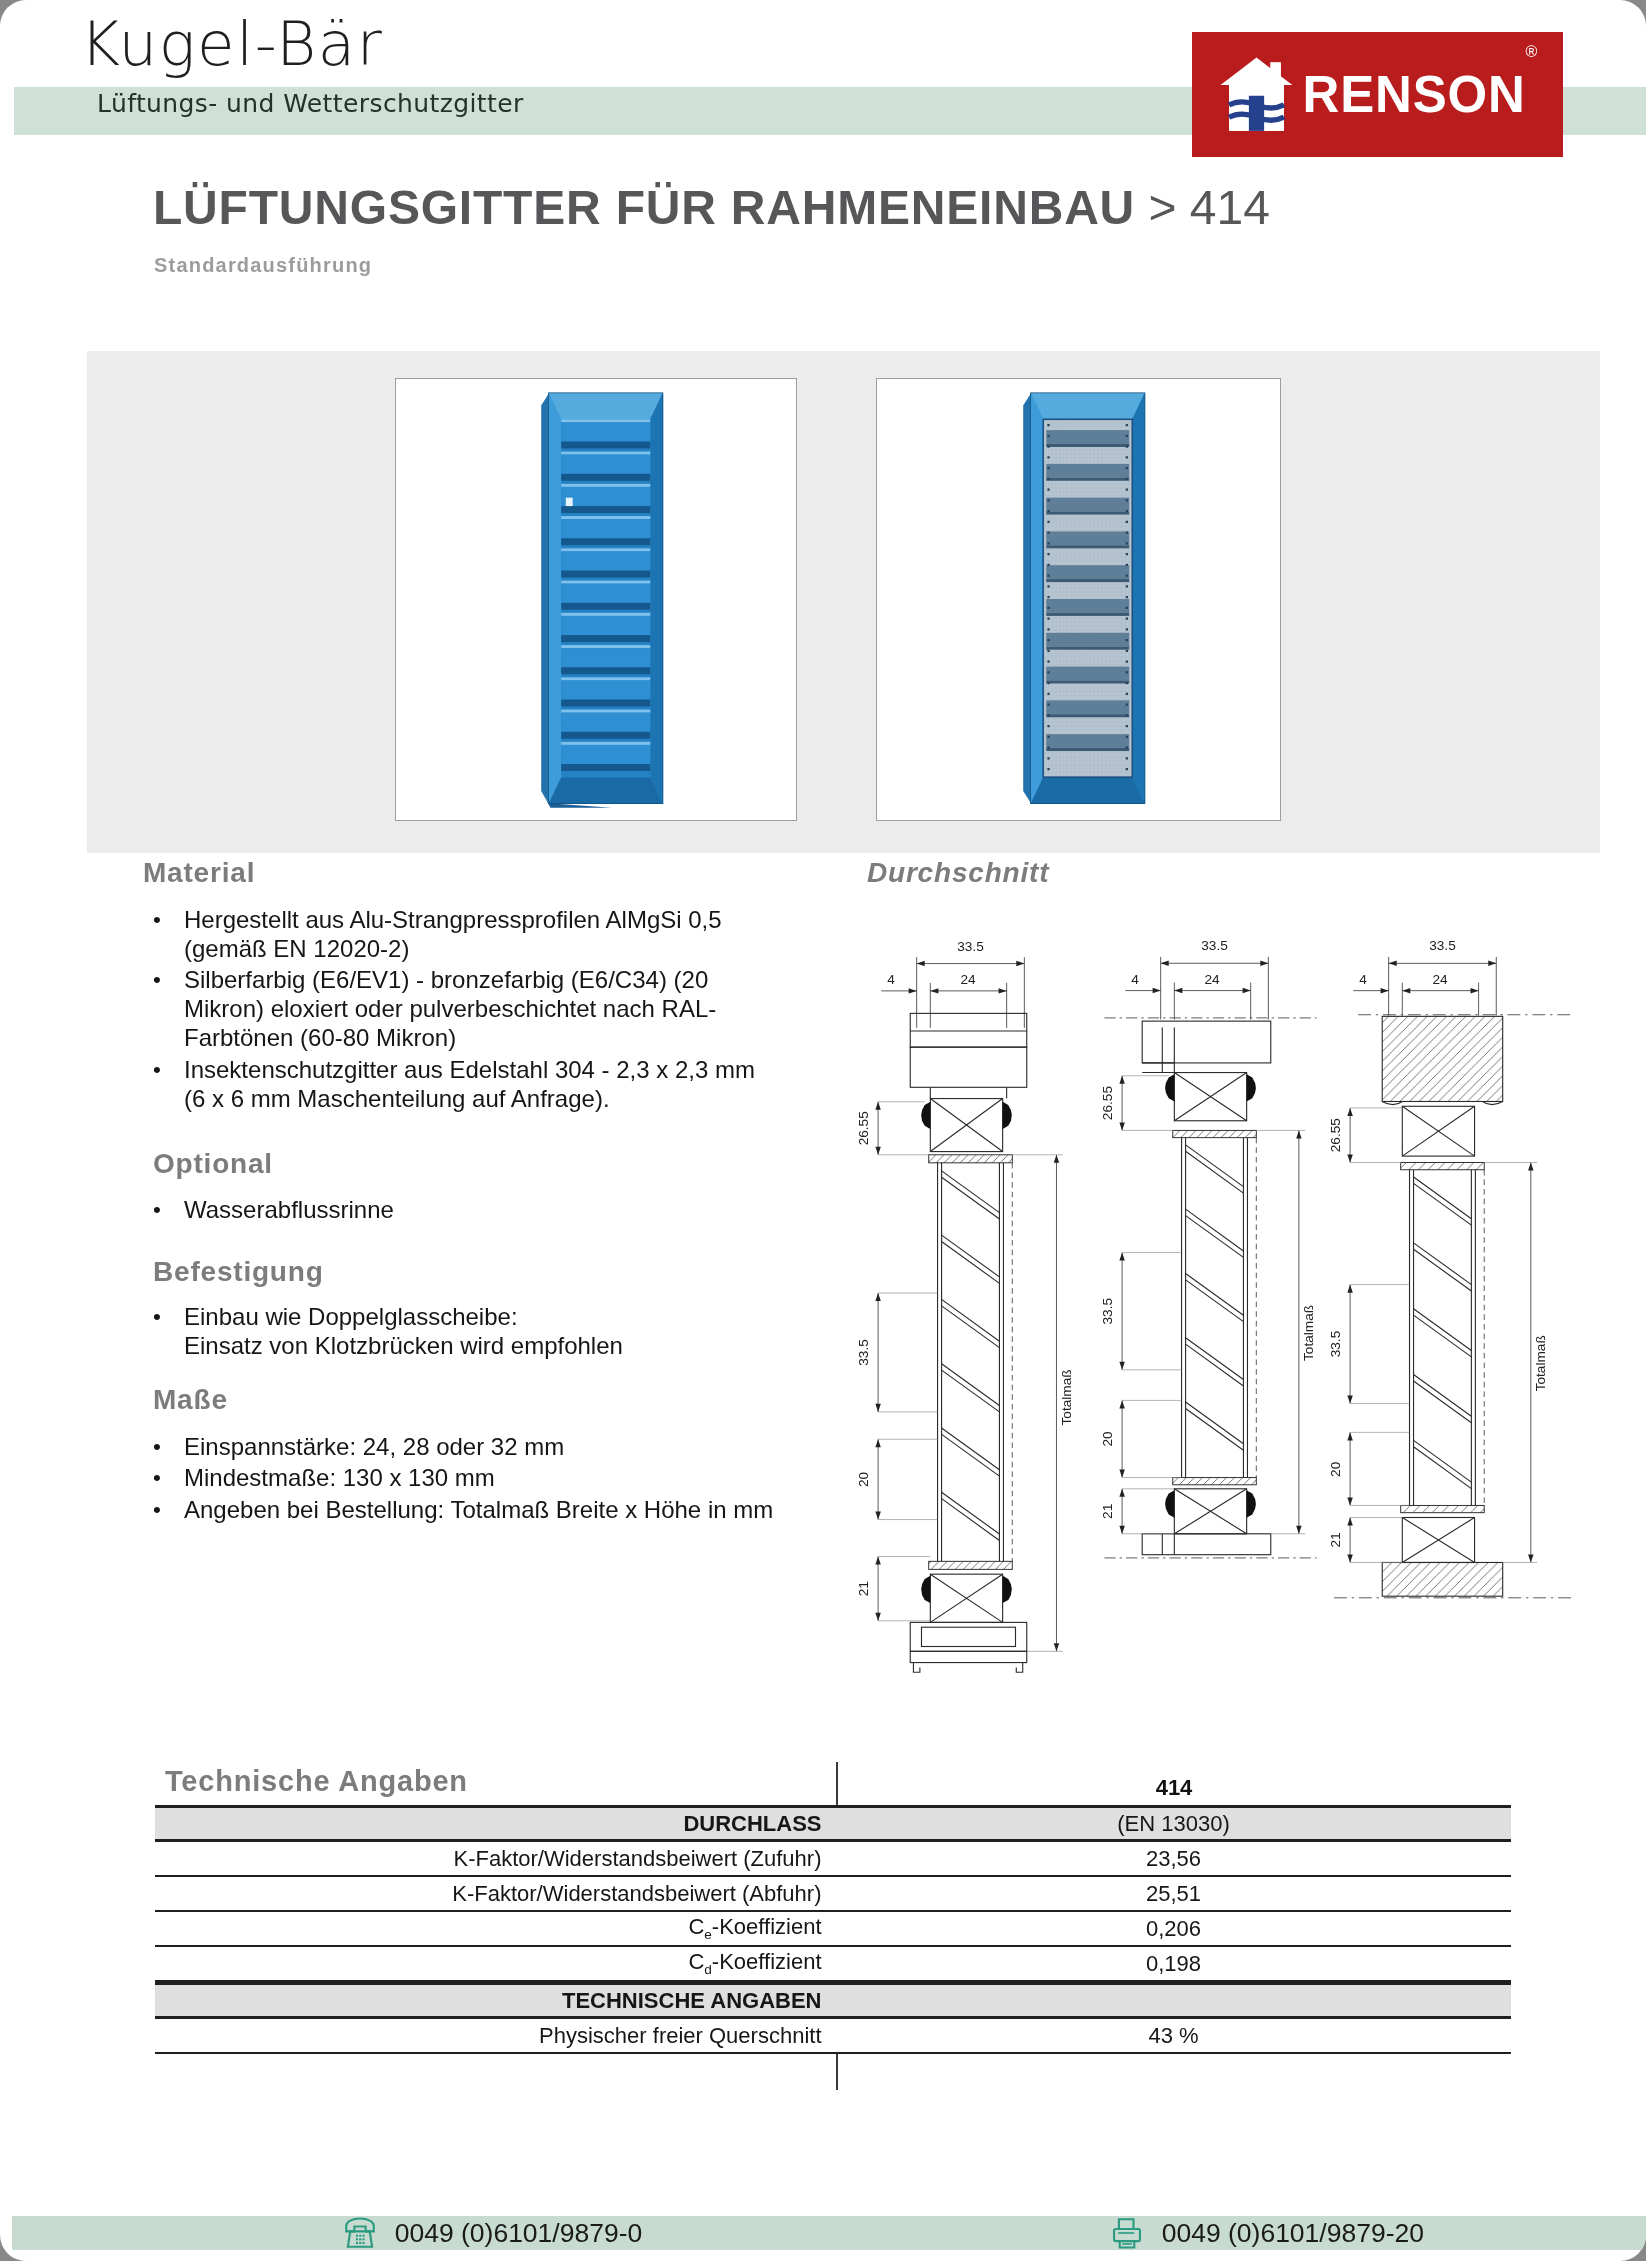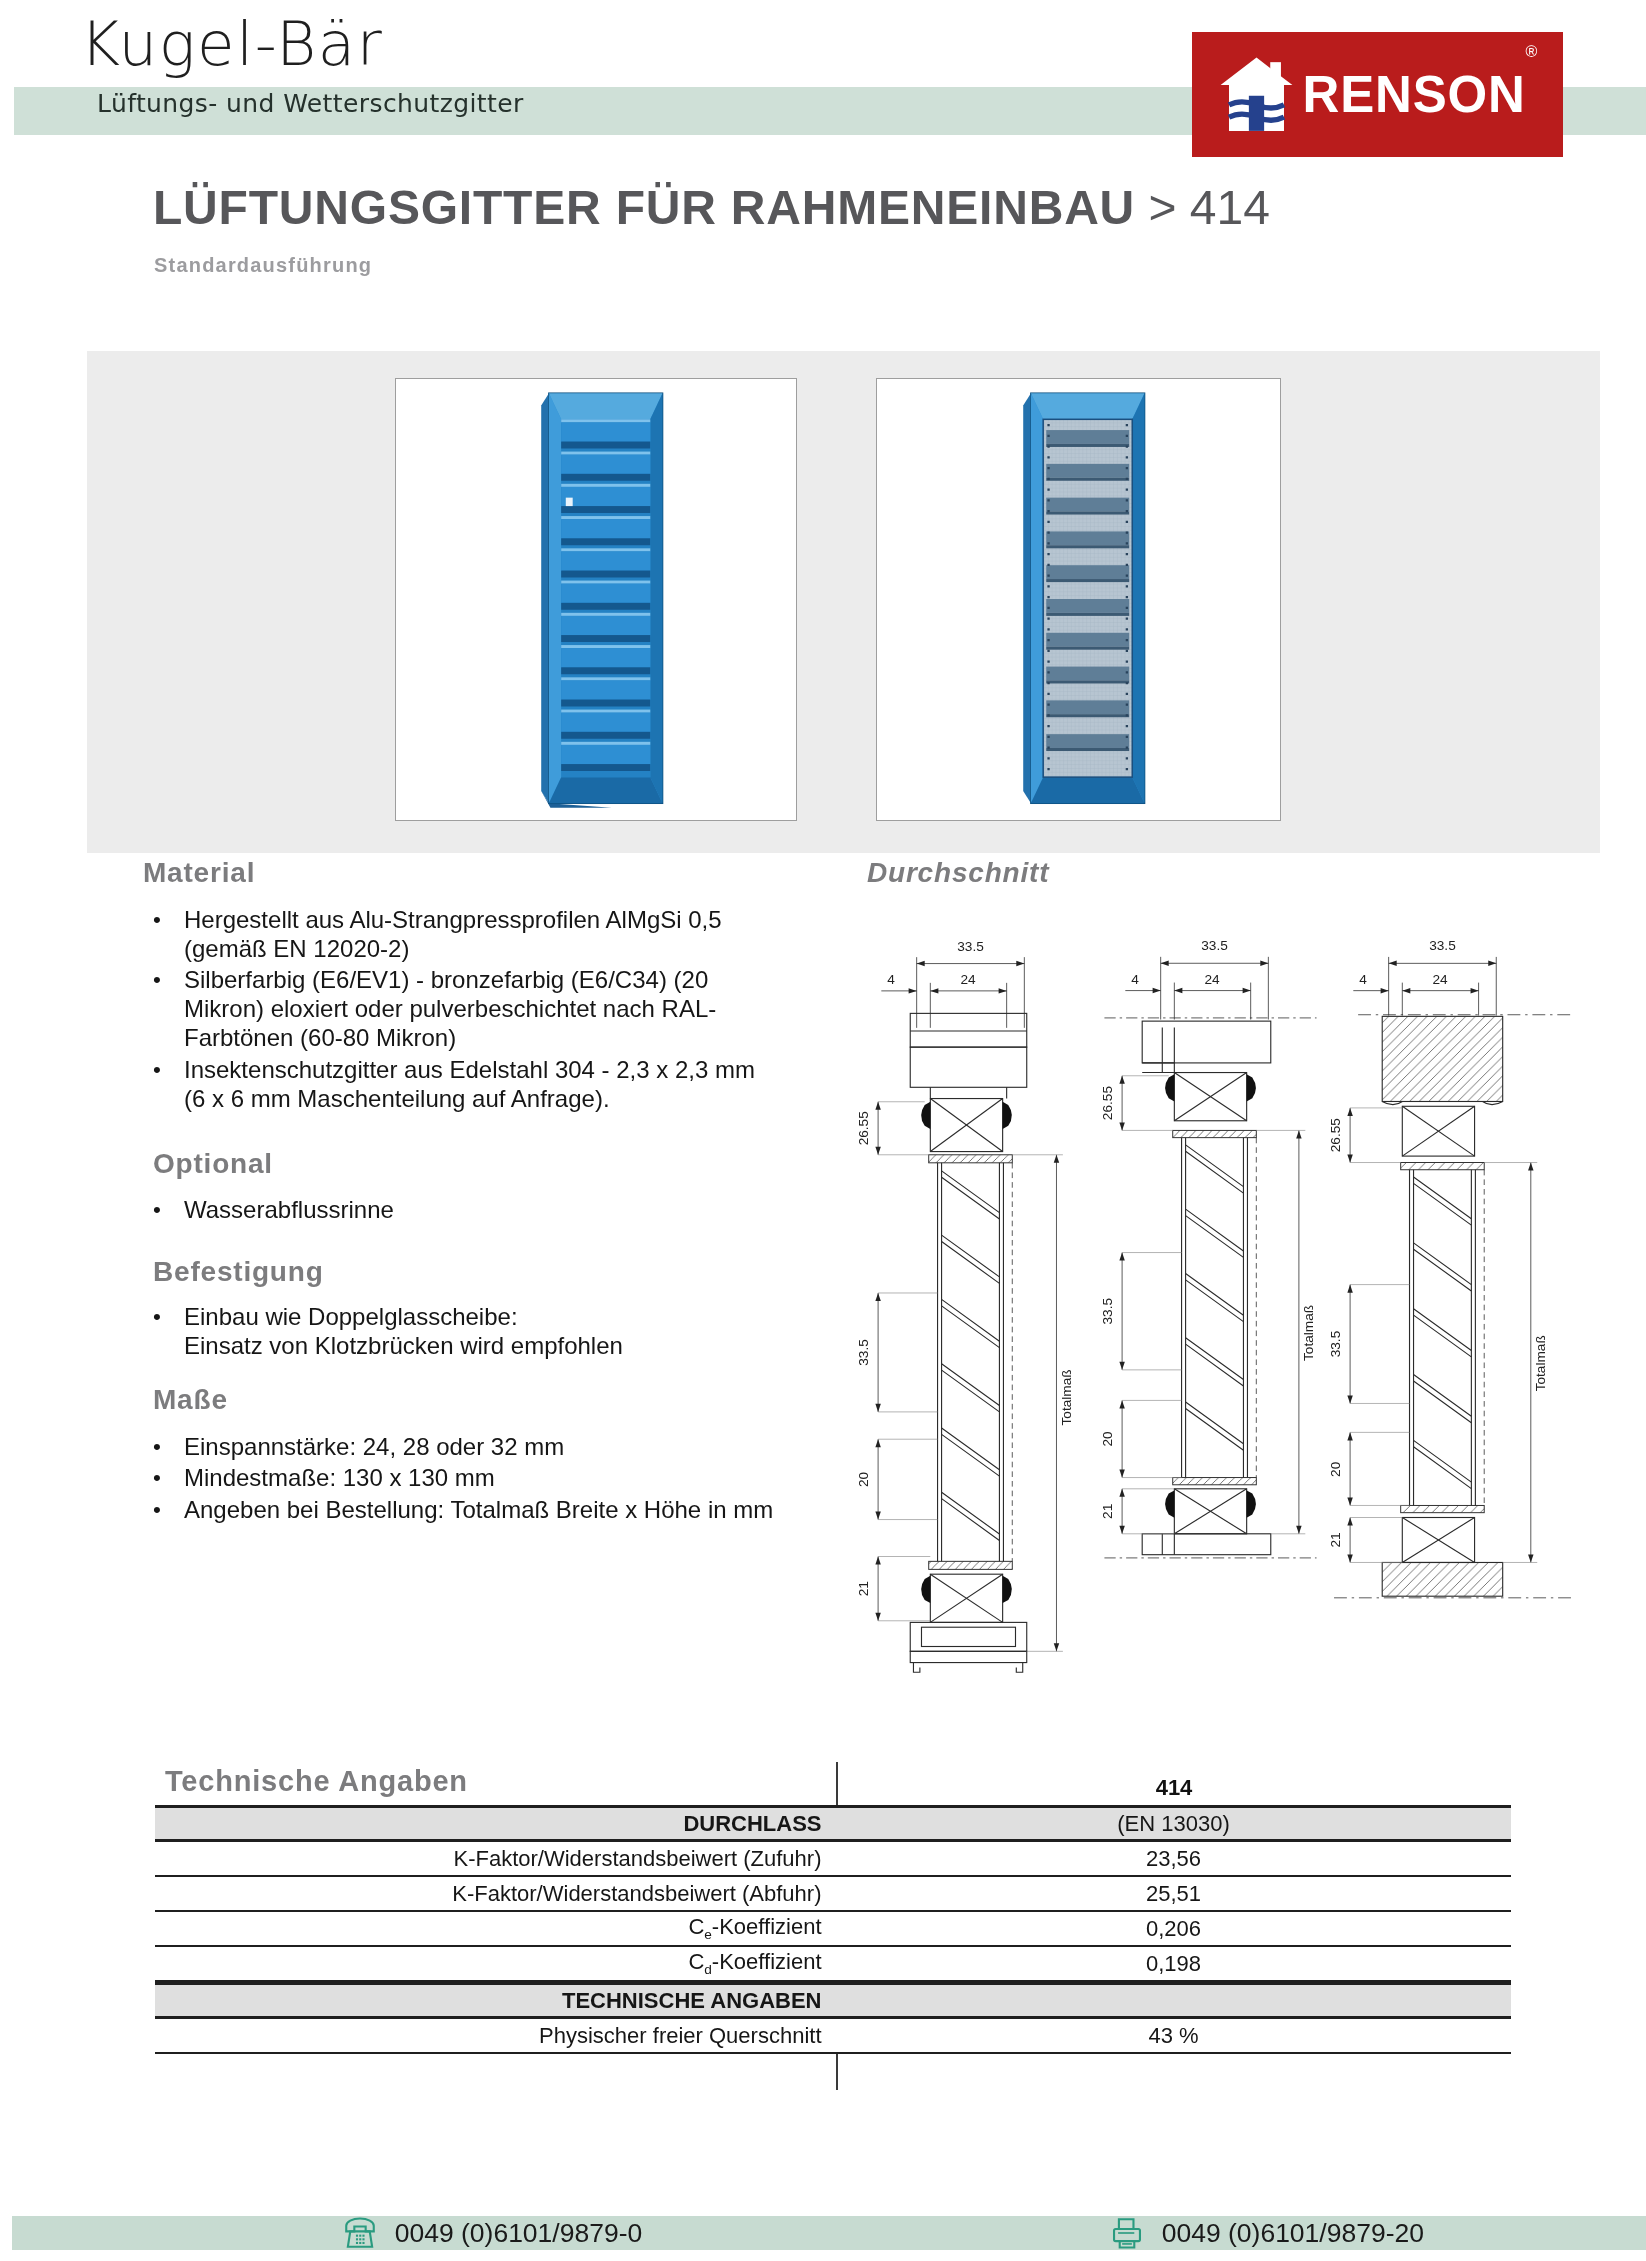--- a/index.html
+++ b/index.html
@@ -1,17 +1,17 @@
 <!DOCTYPE html>
 <html style="font-size:13px"><head>
 <meta charset="utf-8">
 <style>
   html,body{margin:0;padding:0;background:#888;}
   .page{position:relative;width:1646px;height:2261px;background:#ffffff;overflow:hidden;
-        font-family:"Liberation Sans",sans-serif;color:#161616;}
+        font-family:"Liberation Sans",sans-serif;color:#161616;border-radius:26px;}
   
   .kugel{position:absolute;left:80px;top:8px;font-size:61px;font-weight:300;
          letter-spacing:1.6px;color:#1f1f1f;font-family:"DejaVu Sans",sans-serif;}
   .mintbar{position:absolute;left:14px;top:87px;width:1646px;height:48px;background:#cfe0d7;}
   .tagline{position:absolute;left:83px;top:0;height:34px;line-height:34px;font-size:25px;
            color:#25312c;letter-spacing:0.4px;font-family:"DejaVu Sans",sans-serif;}
   .renson{position:absolute;left:1192px;top:32px;width:371px;height:125px;background:#b91c1c;
           display:flex;align-items:center;justify-content:center;gap:8px;}
   .renson-word{color:#fff;font-weight:bold;font-size:51px;letter-spacing:0.8px;}
   .renson-reg{color:#fff;font-size:16px;vertical-align:top;position:relative;top:-22.5px;}

